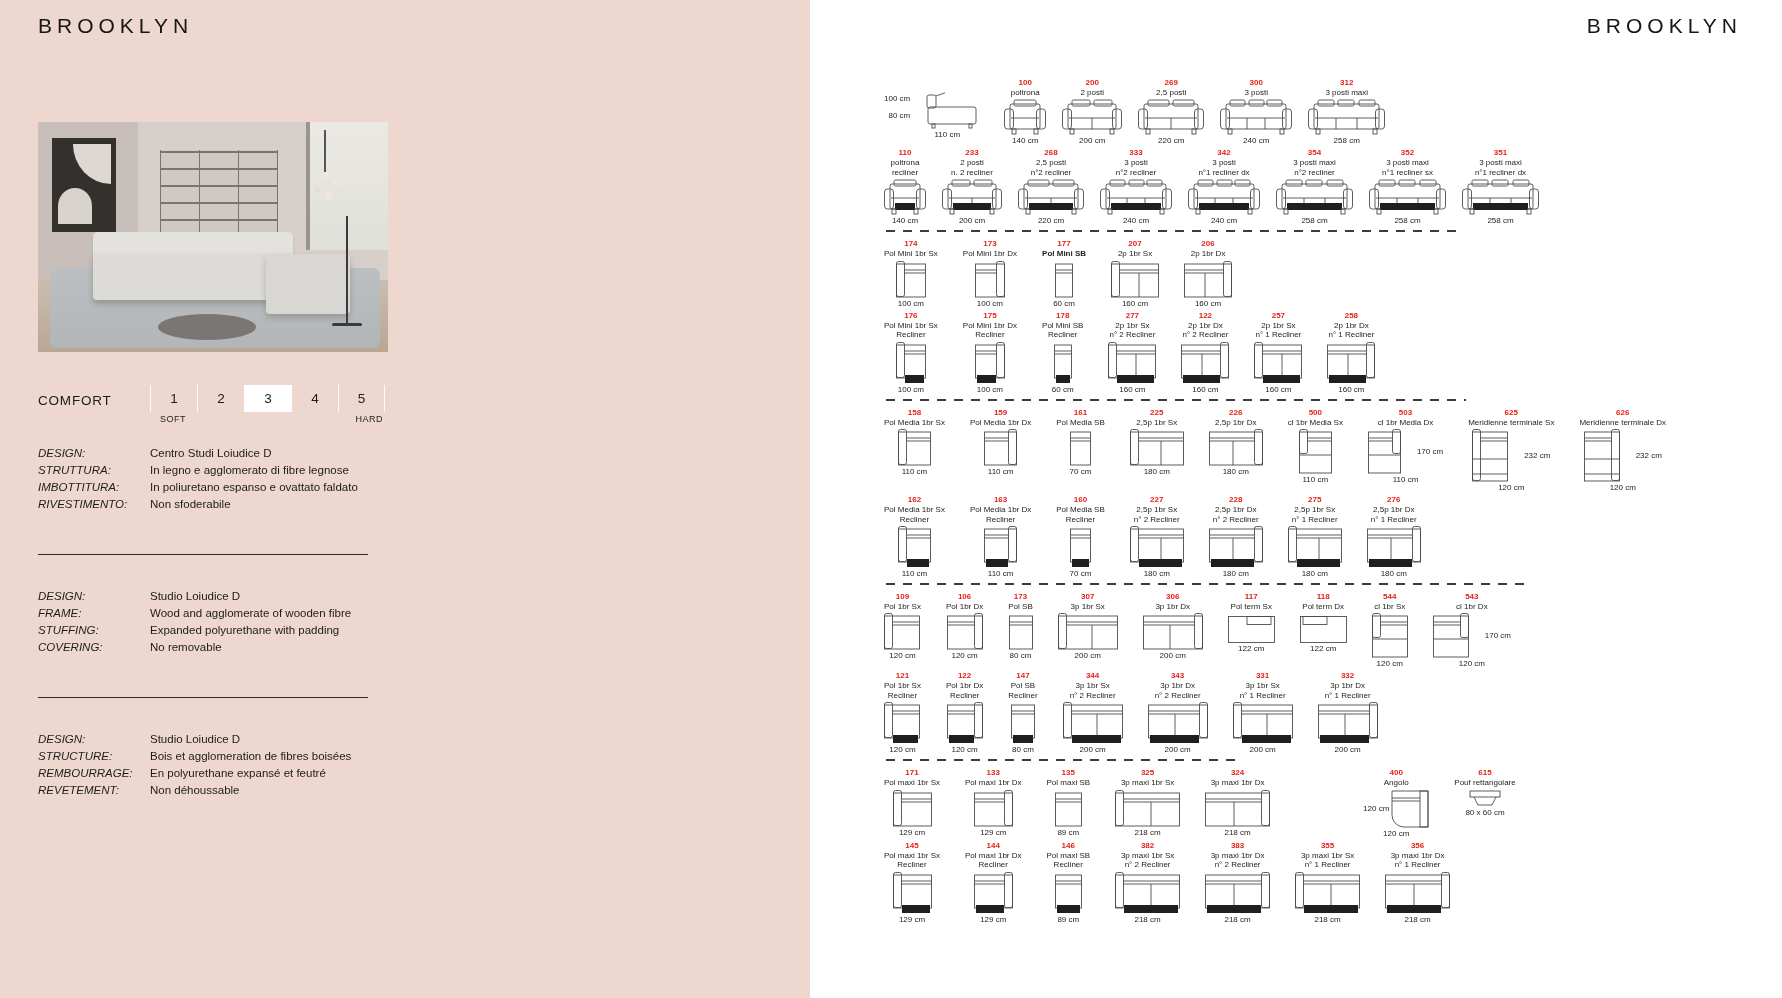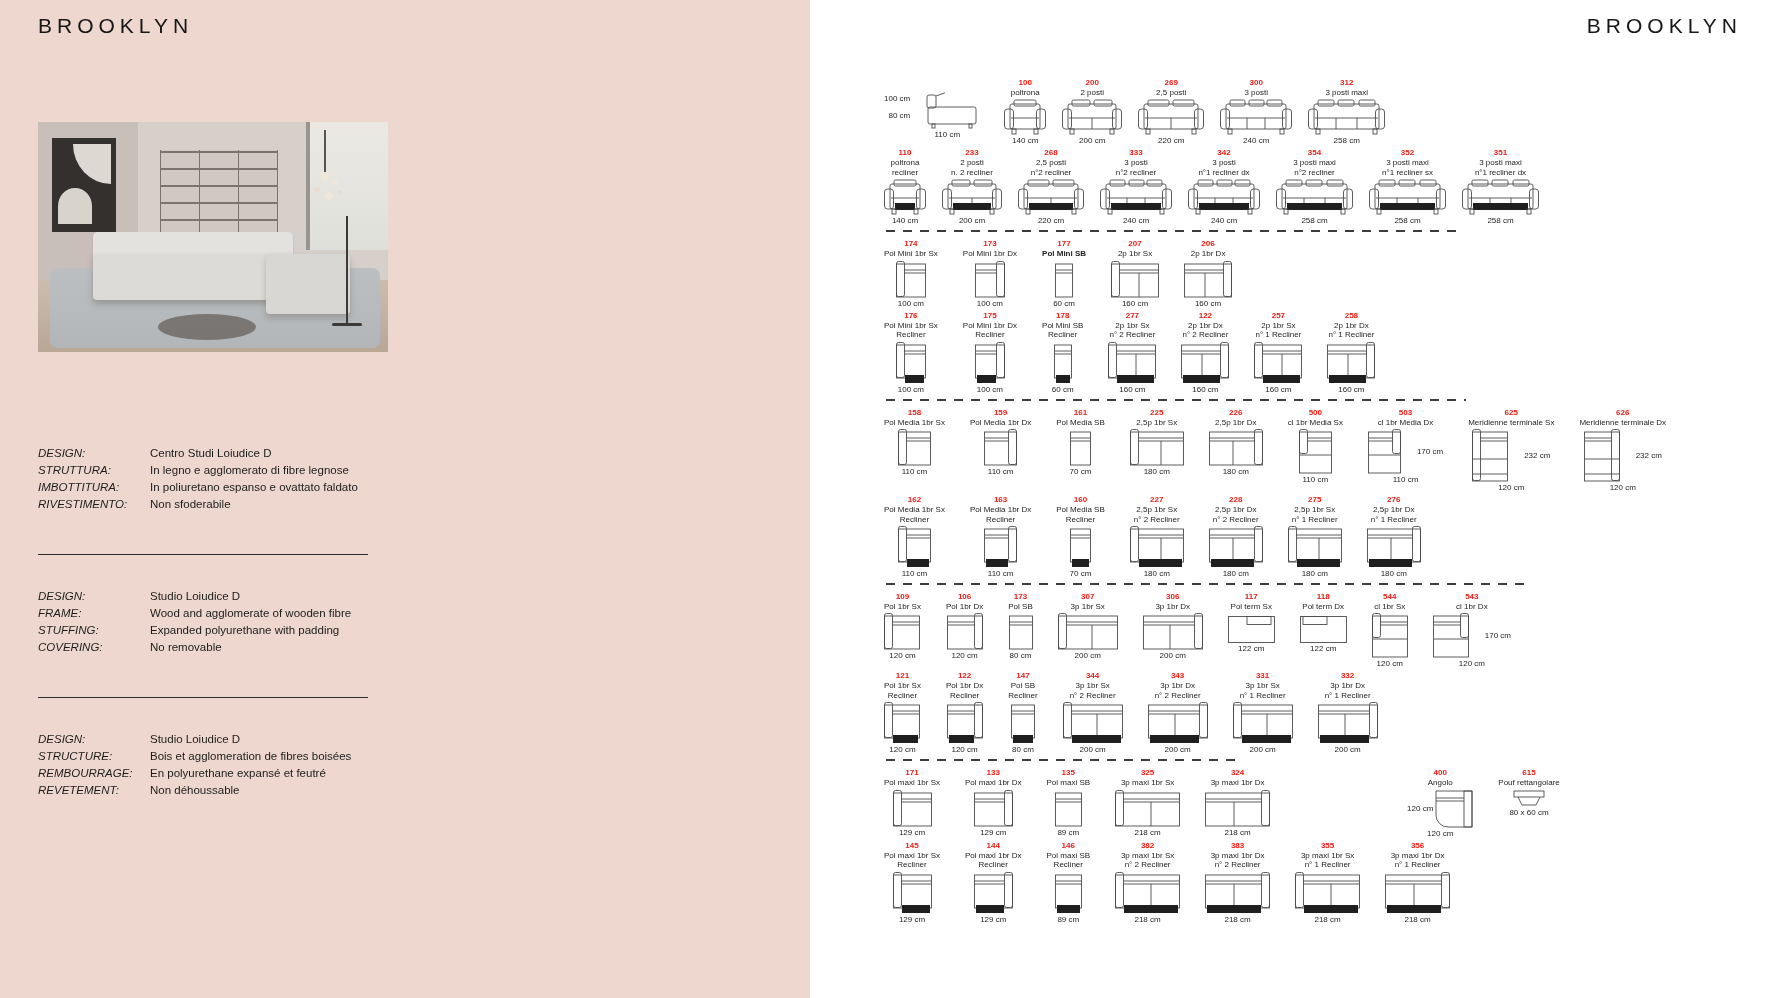--- a/index.html
+++ b/index.html
@@ -45,21 +45,21 @@
 .mrow{display:flex;align-items:flex-start;column-gap:25px;margin-bottom:3px}
 .sec1 .mrow{column-gap:16px}
 .card{display:flex;flex-direction:column;align-items:center;text-align:center}
 .code{font-size:8px;color:var(--red);font-weight:600;line-height:1.25}
 .mname{font-size:8px;line-height:1.18;white-space:nowrap}
 .bold{font-weight:700}
 .dwrap{display:flex;align-items:flex-start;margin-top:2px}
 .hl{font-size:8px;align-self:center;margin-left:16px;white-space:nowrap}
 .ll{font-size:8px;align-self:center;margin-right:2px;white-space:nowrap}
 .wl{font-size:8px;margin-top:1px;white-space:nowrap}
-.gap{margin-left:112px}
+.gap{margin-left:68px}
 svg.draw{stroke:var(--line);fill:none;stroke-width:.9}
 .sep{height:2px;background:repeating-linear-gradient(90deg,#3c3c3c 0 9px,transparent 9px 17px);margin:5px 0 7px 2px}
 .sep1{width:575px}.sep2{width:580px}.sep3{width:640px}.sep4{width:356px}
 
 .keycard{margin:14px 8px 0 0}
 .krow{display:flex;align-items:flex-start}
 .kcol{display:flex;flex-direction:column;align-items:flex-end;font-size:8px;margin:2px 4px 0 0;row-gap:8px}
 .kmain{display:flex;flex-direction:column;align-items:center}
 </style>
 </head>
@@ -83,20 +83,34 @@
     <div class="ph-rug"></div>
     <div class="ph-back"></div>
     <div class="ph-sofa"></div>
     <div class="ph-sofa2"></div>
     <div class="ph-table"></div>
     <div class="ph-flamp">
         <i></i>
       </div>
   </figure>
 
+  <div class="comfort">
+    <span class="clabel">COMFORT</span>
+    <div class="scale" id="comfort-cells">
+        <span class="ccell">1</span>
+        <span class="ccell">2</span>
+        <span class="ccell sel">3</span>
+        <span class="ccell">4</span>
+        <span class="ccell">5</span>
+      </div>
+    <div class="shl">
+      <span>SOFT</span>
+      <span>HARD</span>
+    </div>
+  </div>
 
   <div id="specs">
       <div class="sgroup">
         <div class="srow">
           <span class="sk">DESIGN:</span>
           <span class="sv">Centro Studi Loiudice D</span>
         </div>
         <div class="srow">
           <span class="sk">STRUTTURA:</span>
           <span class="sv">In legno e agglomerato di fibre legnose</span>

